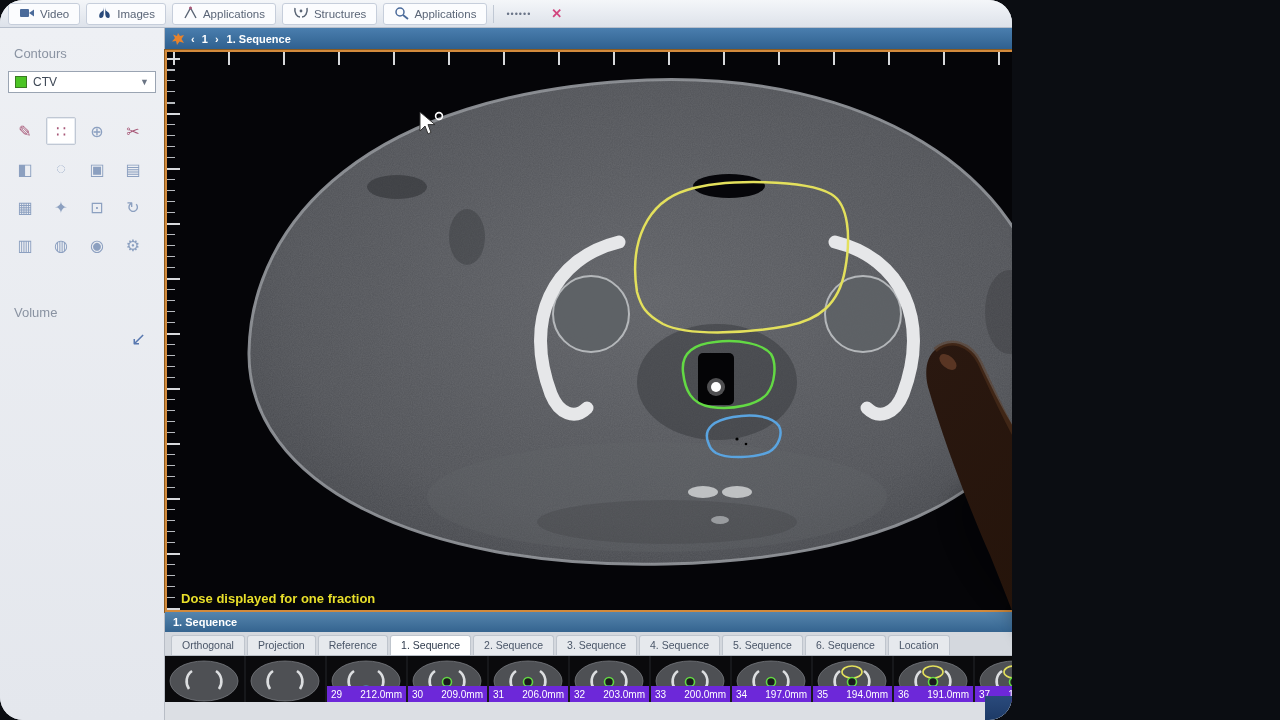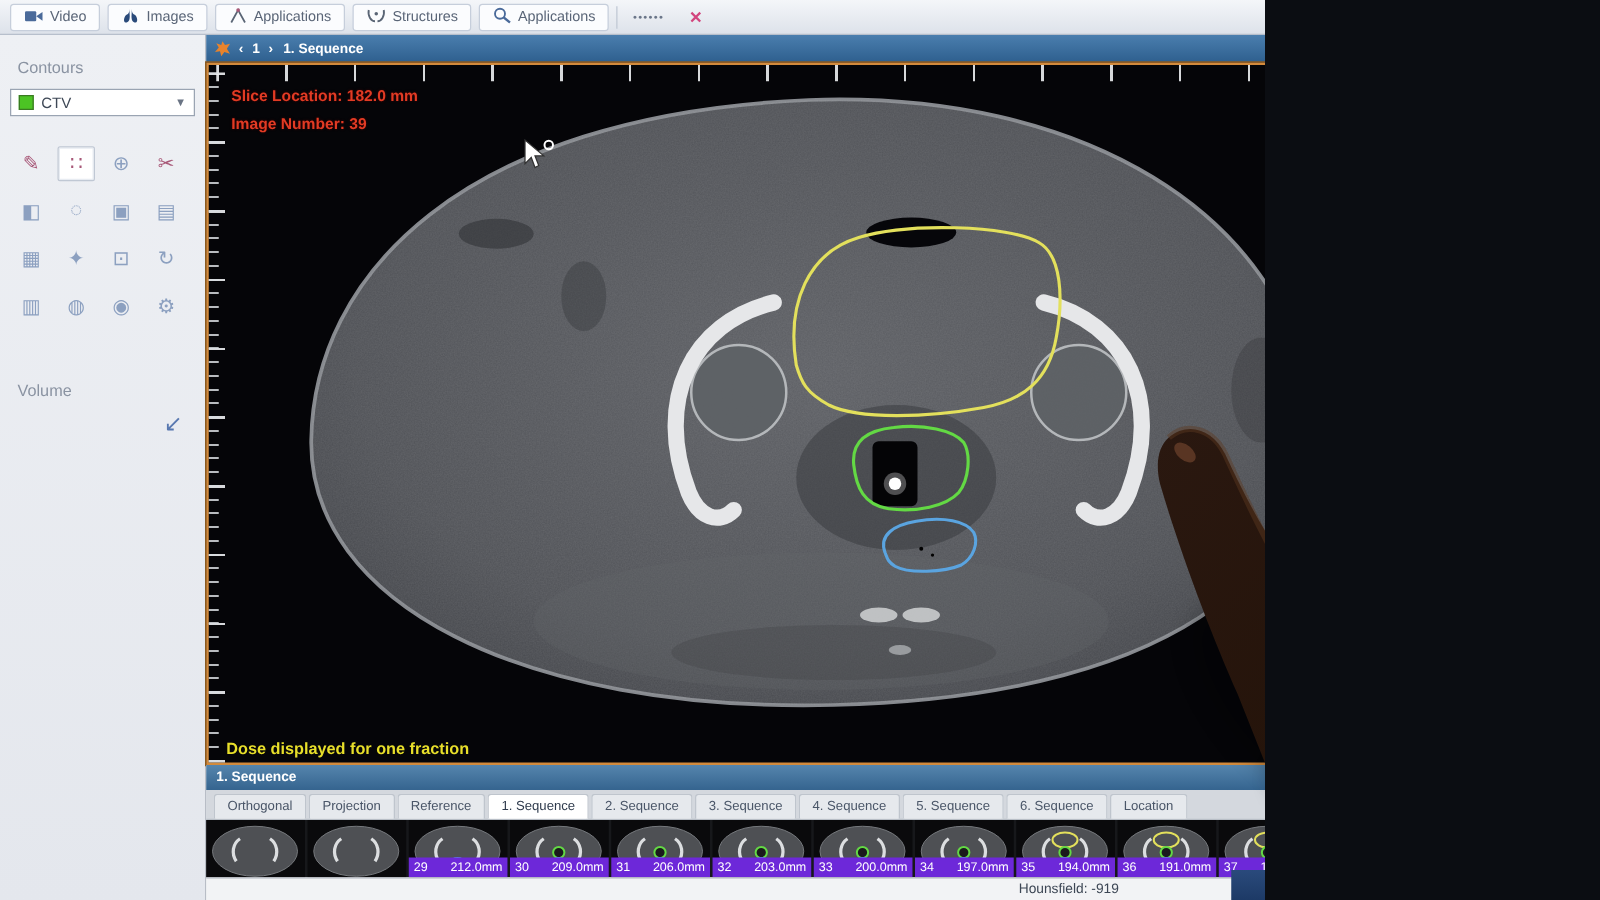--- a/index.html
+++ b/index.html
@@ -1,18 +1,18 @@
 <!DOCTYPE html>
 <html><head>
 <meta charset="utf-8">
 <style>
   html,body{margin:0;padding:0;background:#0b0d12;}
   *{box-sizing:border-box;}
   .screen{position:relative;width:1012px;height:720px;overflow:hidden;
-    font-family:"Liberation Sans",sans-serif;background:#dfe3ea;}
+    font-family:"Liberation Sans",sans-serif;background:#dfe3ea;border-radius:23px;}
 
   
   .toolbar{position:absolute;left:0;top:0;width:1280px;height:28px;
     background:linear-gradient(#f4f6f9,#dde2ea);border-bottom:1px solid #b7bfcc;
     display:flex;align-items:center;gap:6px;padding:0 8px;}
   .tb-btn{display:flex;align-items:center;gap:5px;height:22px;padding:0 10px;
     background:#fbfcfe;border:1px solid #c6cedb;border-radius:3px;
     font-size:11.5px;color:#5a6577;cursor:default;}
   .tb-sep{width:1px;height:18px;background:#c0c8d4;}
   .tb-dots{font-size:9px;letter-spacing:1px;color:#6a7588;padding:0 6px;}
@@ -230,24 +230,20 @@
         <path fill="none" stroke-width="2.5" d="M 541 390 C 536 376 548 368 566 365 C 588 361 606 365 612 374 C 616 382 612 394 602 400 C 588 406 560 407 549 401 C 543 397 543 395 541 390 Z" stroke="#5aa4e0"></path>
         <circle cx="570" cy="387" r="1.6" fill="#000"></circle>
         <circle cx="579" cy="392" r="1.3" fill="#000"></circle>
       </svg>
 
       <div class="ruler-top-major"></div>
       <div class="ruler-top"></div>
       <div class="ruler-left-major"></div>
       <div class="ruler-left"></div>
 
-      <div class="vp-overlay" style="color: rgb(226, 59, 36);">
-        <div>Slice Location: 182.0 mm</div>
-        <div>Image Number: 39</div>
-      </div>
       <div class="dose-note" style="color: rgb(232, 223, 42);">Dose displayed for one fraction</div>
 
       <svg class="cursor" width="28" height="28" viewBox="0 0 28 28">
         <polygon points="3,2 3,21 8,16 11,24 14,22.4 11,14.6 18,14.6" fill="#fff" stroke="#333" stroke-width="1"></polygon>
         <circle cx="22" cy="6" r="3.4" fill="none" stroke="#fff" stroke-width="1.6"></circle>
       </svg>
     </div>
   </div>
 
   <div class="filmstrip">
@@ -366,23 +362,20 @@
             <circle cx="39" cy="26" r="4.5" fill="#1a1a1c" stroke="#63d944" stroke-width="1.6"></circle>
             <ellipse cx="39" cy="34" rx="5.5" ry="3.6" fill="#26282c" stroke="#5aa4e0" stroke-width="1.6"></ellipse>
           </svg><div class="thumb-label">
             <span>37</span>
             <span class="mm">188.0mm</span>
           </div></div>
       </div>
     <div class="fs-right"></div>
   </div>
 
-  <div class="statusrow">
-    <span class="hounsfield">Hounsfield: -919</span>
-  </div>
 
   <div class="hscroll"></div>
 
   <div class="taskbar">
     <svg width="12" height="10" viewBox="0 0 12 10">
       <path d="M2 7 L6 3 L10 7" fill="none" stroke="#fff" stroke-width="1.6"></path>
       </svg>
     <svg width="14" height="11" viewBox="0 0 14 11">
       <rect x="1" y="1" width="12" height="7" rx="1" fill="none" stroke="#fff" stroke-width="1.4"></rect>
       <rect x="4" y="9" width="6" height="1.6" fill="#fff"></rect>

